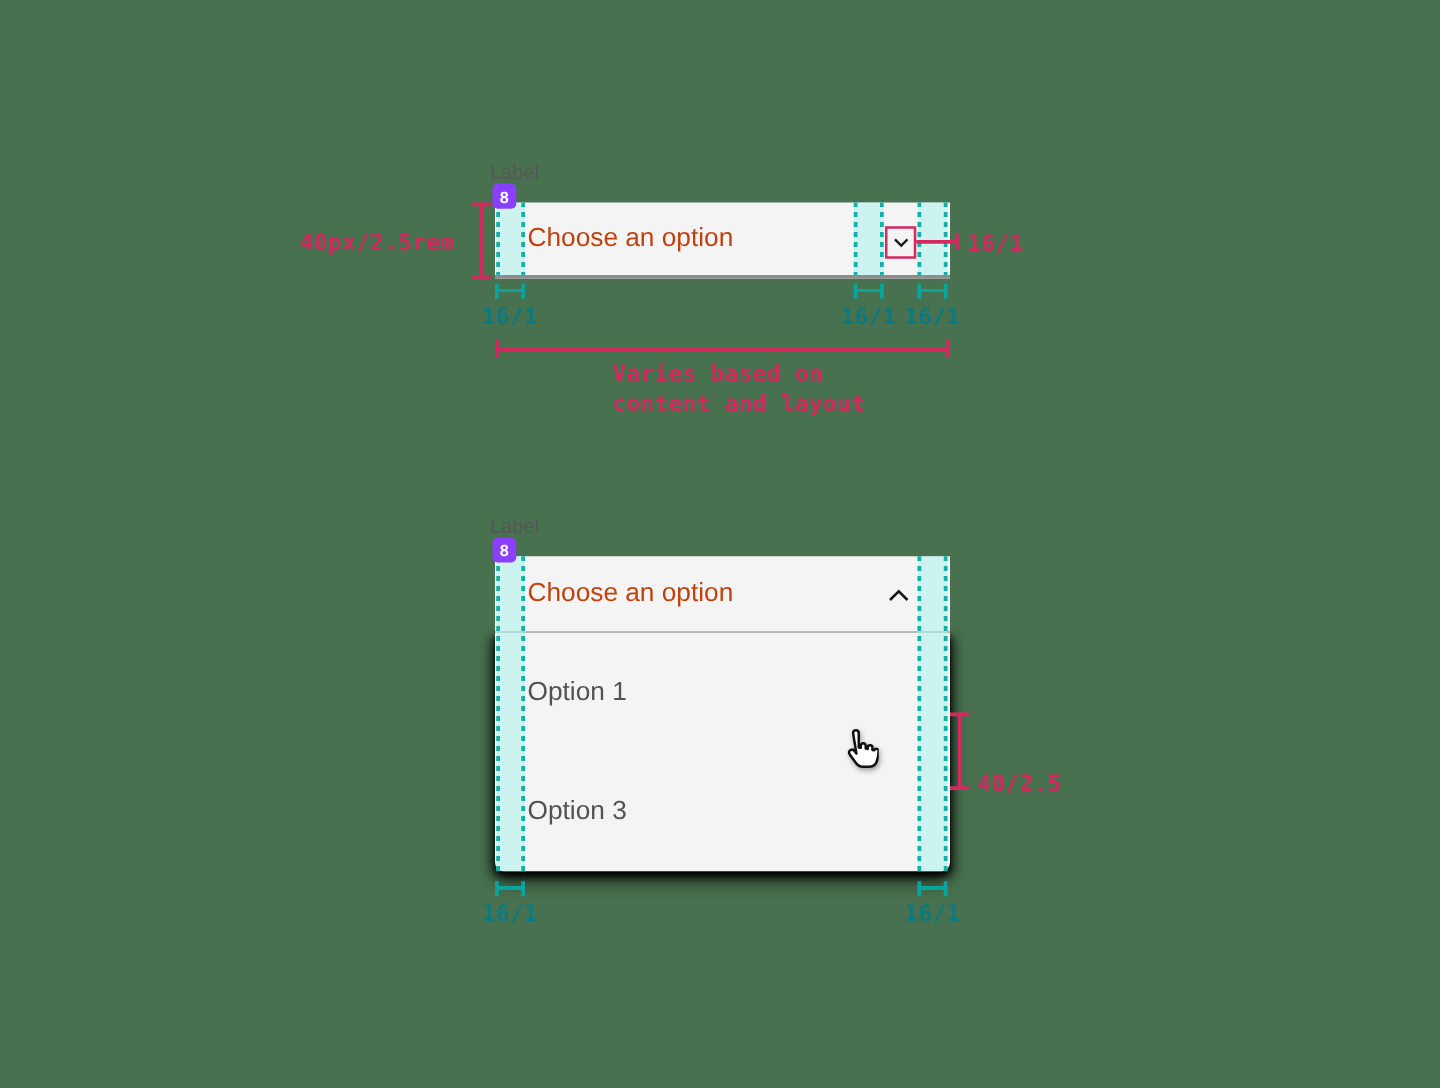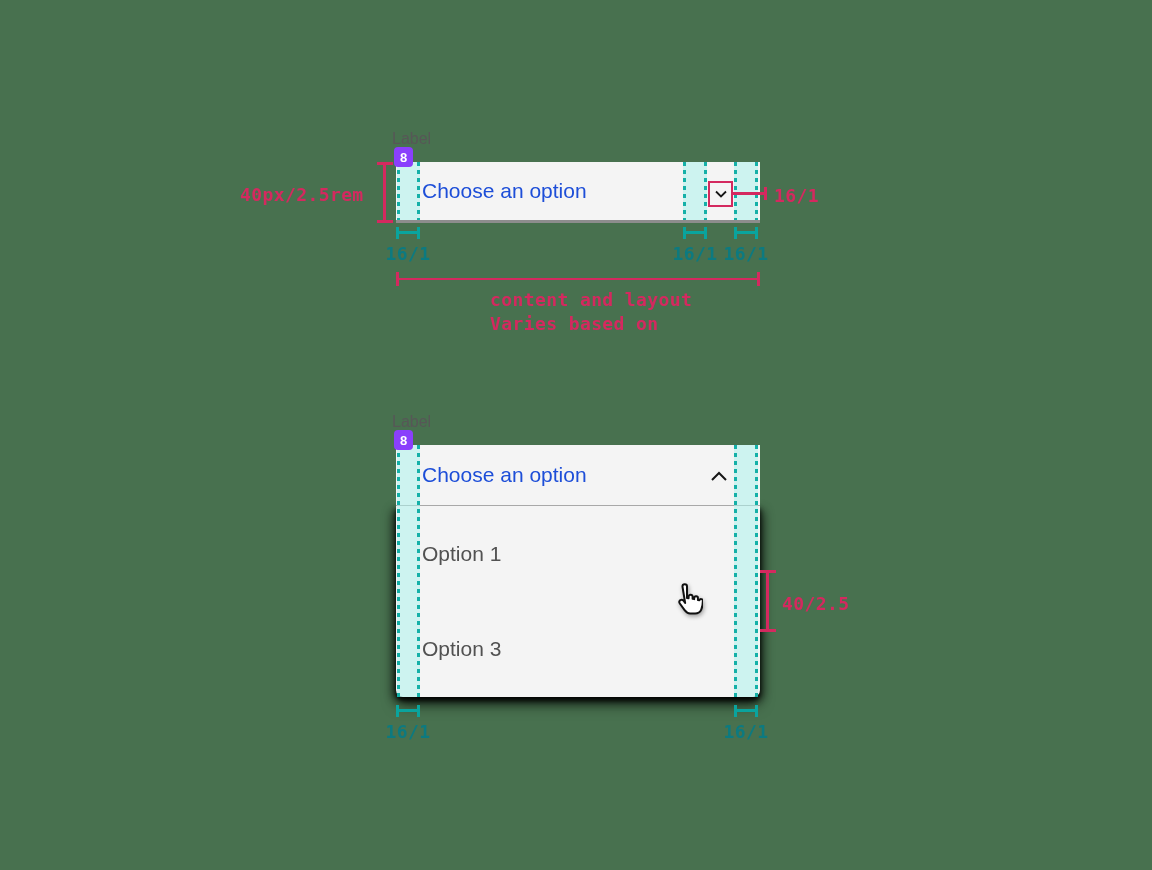--- a/index.html
+++ b/index.html
@@ -9,21 +9,21 @@
     font-family:"Liberation Sans", sans-serif;
     position:relative;
   }
   .abs { position:absolute; }
 
   
   .field {
     background:#f4f4f4; box-sizing:border-box;
     display:flex; align-items:center;
   }
-  .field-text { font-size:21px; color:#1d4ed8; }
+  .field-text { font-size:21px; color:#c2410c; }
   .menu {
     background:#f4f4f4;
     border-radius:0 0 7px 7px;
     box-shadow: 0 3px 4px rgba(0,0,0,0.85),
                 0 8px 14px rgba(0,0,0,0.50),
                -4px 4px 8px rgba(0,0,0,0.45),
                 4px 4px 8px rgba(0,0,0,0.45);
     display:flex; flex-direction:column;
   }
   .menu-item {
@@ -127,22 +127,22 @@
 
   <div class="abs hbar" style="left:396px; top:227px; width:24px;"></div>
   <div class="abs hbar" style="left:683px; top:227px; width:24px;"></div>
   <div class="abs hbar" style="left:734px; top:227px; width:24px;"></div>
   <div class="abs teal-note" style="left:378px; top:243px; width:60px;">16/1</div>
   <div class="abs teal-note" style="left:665px; top:243px; width:60px;">16/1</div>
   <div class="abs teal-note" style="left:716px; top:243px; width:60px;">16/1</div>
 
   <div class="abs hbeam" style="left:396px; top:272px; width:364px;"></div>
   <div class="abs pink-note" style="left:490px; top:288px;">
+    <div>Varies based on</div>
     <div>content and layout</div>
-    <div>Varies based on</div>
   </div>
 </div>
 
 <div>
 
   <div class="abs spec-label" style="left:392px; top:413px;">Label</div>
 
   <div class="abs token-badge" style="left:394px; top:430px;">8</div>
 
   <div class="abs field" style="left:396px; top:445px; width:364px; height:61px; border-bottom:1px solid #a8a8a8; z-index:2;">
@@ -162,19 +162,19 @@
   <div class="abs strip" style="left:397px; top:445px; width:23px; height:252px;"></div>
   <div class="abs strip" style="left:734px; top:445px; width:24px; height:252px;"></div>
 
   <span class="abs cursor" style="left:671px; top:582px;">
     <svg width="32" height="38" viewBox="0 0 24 28">
       <path d="M8.6 3.1 a1.7 1.7 0 0 1 3.4 0 v8.6 l1.2 .2 v-1.2 a1.5 1.5 0 0 1 3 .1 v1.6 l1.2 .2 v-.9 a1.4 1.4 0 0 1 2.8 .2 v1.3 l1.1 .2 a1.35 1.35 0 0 1 2.6 .5 c0 2.3 -.4 4.6 -1.2 6.5 -.8 1.8 -2.2 2.9 -4.6 2.9 h-3.8 c-1.8 0 -3 -.9 -4.1 -2.4 l-3.6 -5 c-.7 -1 -.5 -2 .4 -2.6 .9 -.5 1.9 -.3 2.6 .7 l1 1.4 z" fill="#ffffff" stroke="#111111" stroke-width="1.5" stroke-linejoin="round"></path>
     </svg>
   </span>
 
   <div class="abs vbeam" style="left:760px; top:570px; height:62px;"></div>
-  <div class="abs pink-note" style="left:782px; top:592px;">40/2.5</div>
+  <div class="abs pink-note" style="left:782px; top:616px;">40/2.5</div>
 
   <div class="abs hbar" style="left:396px; top:705px; width:24px;"></div>
   <div class="abs hbar" style="left:734px; top:705px; width:24px;"></div>
   <div class="abs teal-note" style="left:378px; top:721px; width:60px;">16/1</div>
   <div class="abs teal-note" style="left:716px; top:721px; width:60px;">16/1</div>
 </div>
 
 </body></html>

